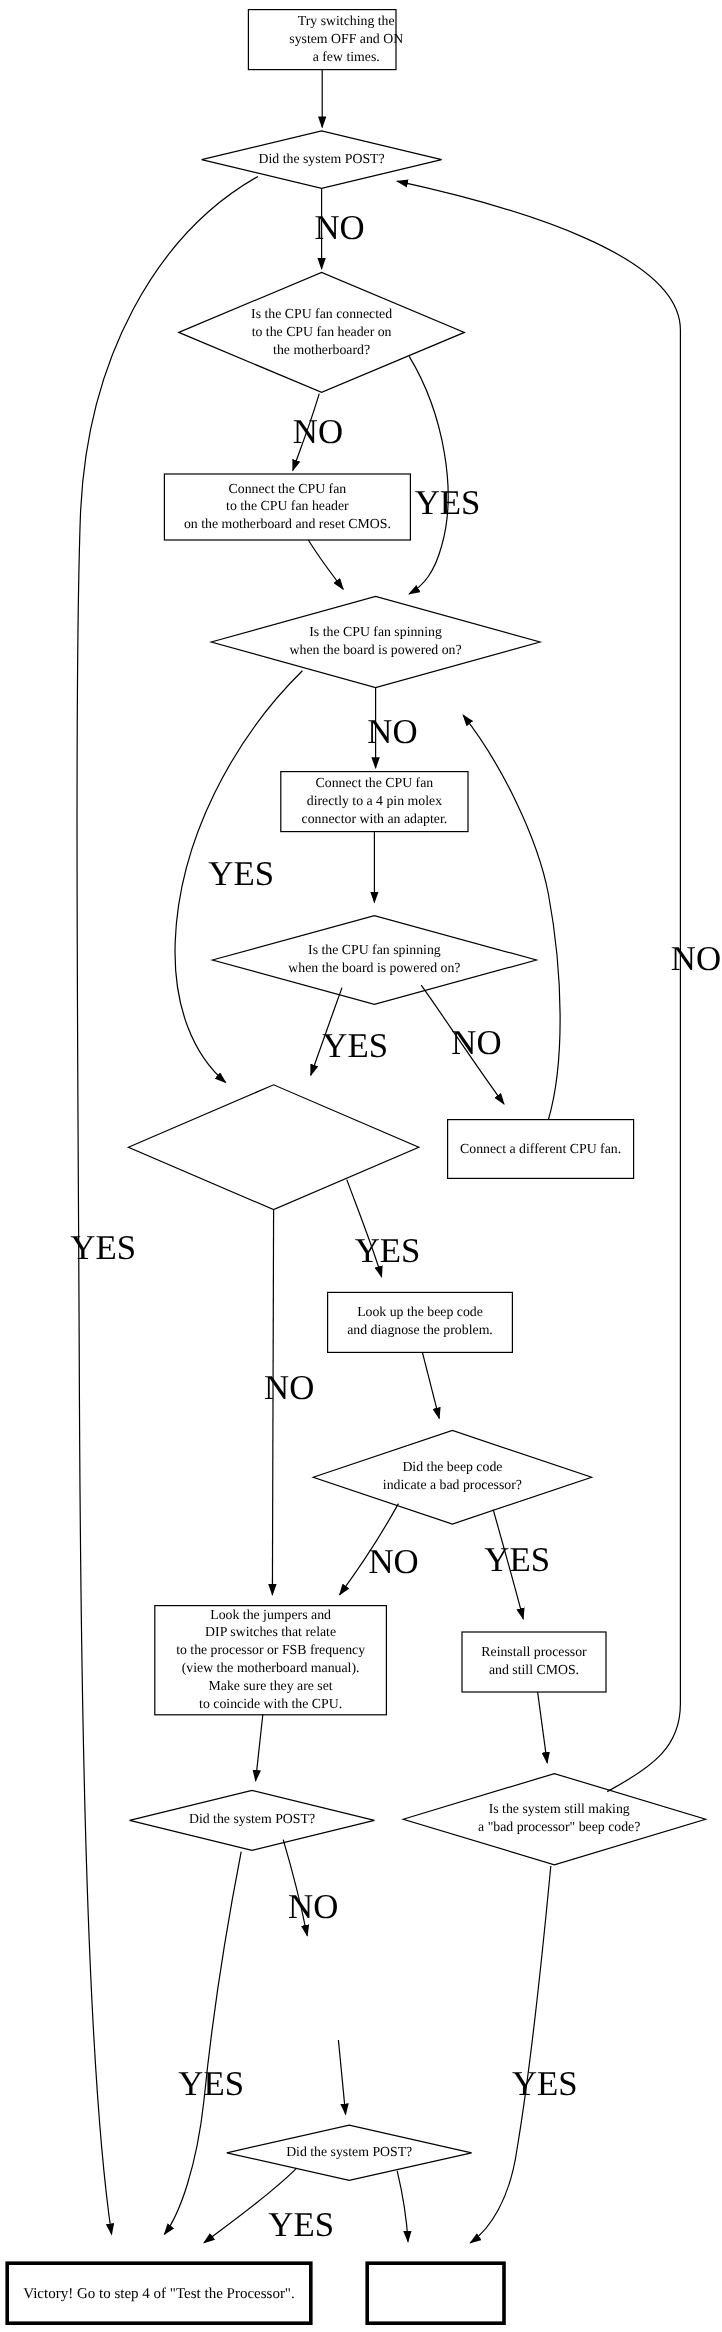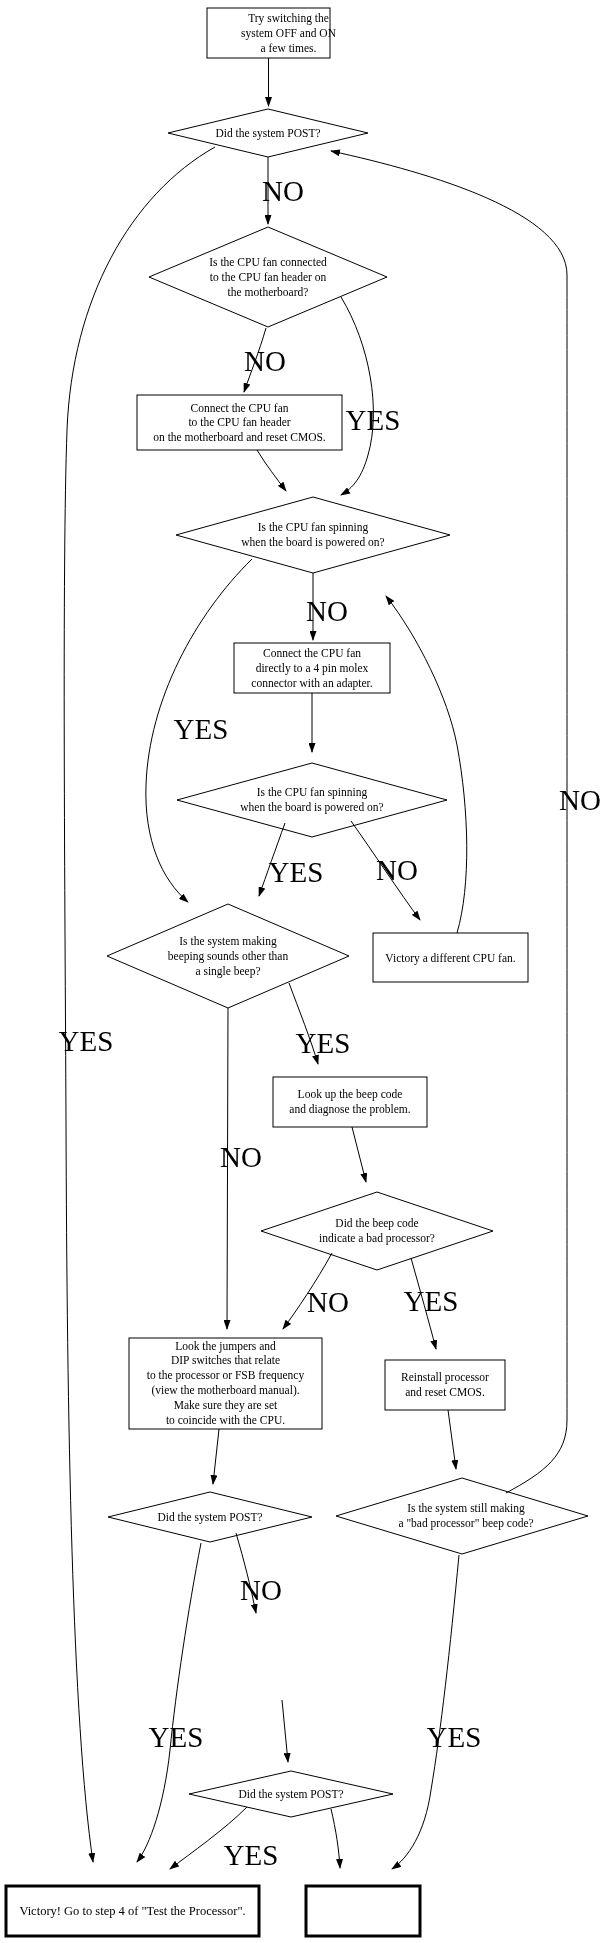--- a/index.html
+++ b/index.html
@@ -101,36 +101,33 @@
   <div class="nlabel" style="left:239.5px;top:422.5px;">Connect the CPU fan
 to the CPU fan header
 on the motherboard and reset CMOS.</div>
   <div class="nlabel" style="left:313px;top:535px;">Is the CPU fan spinning
 when the board is powered on?</div>
   <div class="nlabel" style="left:312px;top:668px;">Connect the CPU fan
 directly to a 4 pin molex
 connector with an adapter.</div>
   <div class="nlabel" style="left:312px;top:800px;">Is the CPU fan spinning
 when the board is powered on?</div>
-  <div class="nlabel" style="left:228px;top:956px;">Is the system making
-beeping sounds other than
-a single beep?</div>
-  <div class="nlabel" style="left:450.5px;top:957.5px;">Victory a different CPU fan.</div>
+  <div class="nlabel" style="left:450.5px;top:957.5px;">Connect a different CPU fan.</div>
   <div class="nlabel" style="left:350px;top:1102px;">Look up the beep code
 and diagnose the problem.</div>
   <div class="nlabel" style="left:377px;top:1231px;">Did the beep code
 indicate a bad processor?</div>
   <div class="nlabel" style="left:225.5px;top:1383.5px;">Look the jumpers and
 DIP switches that relate
 to the processor or FSB frequency
 (view the motherboard manual).
 Make sure they are set
 to coincide with the CPU.</div>
   <div class="nlabel" style="left:445px;top:1385px;">Reinstall processor
-and reset CMOS.</div>
+and still CMOS.</div>
   <div class="nlabel" style="left:210px;top:1517px;">Did the system POST?</div>
   <div class="nlabel" style="left:466px;top:1516px;">Is the system still making
 a "bad processor" beep code?</div>
   <div class="nlabel" style="left:291px;top:1794px;">Did the system POST?</div>
   <div class="nlabel big-label" style="left:132.5px;top:1911px;">Victory! Go to step 4 of "Test the Processor".</div>
   <div class="nlabel big-label" style="left:363px;top:1989px;">Recycle Processor.</div>
 
   <div class="elabel" style="left:283px;top:191px;">NO</div>
   <div class="elabel" style="left:265px;top:361px;">NO</div>
   <div class="elabel" style="left:373px;top:420px;">YES</div>

